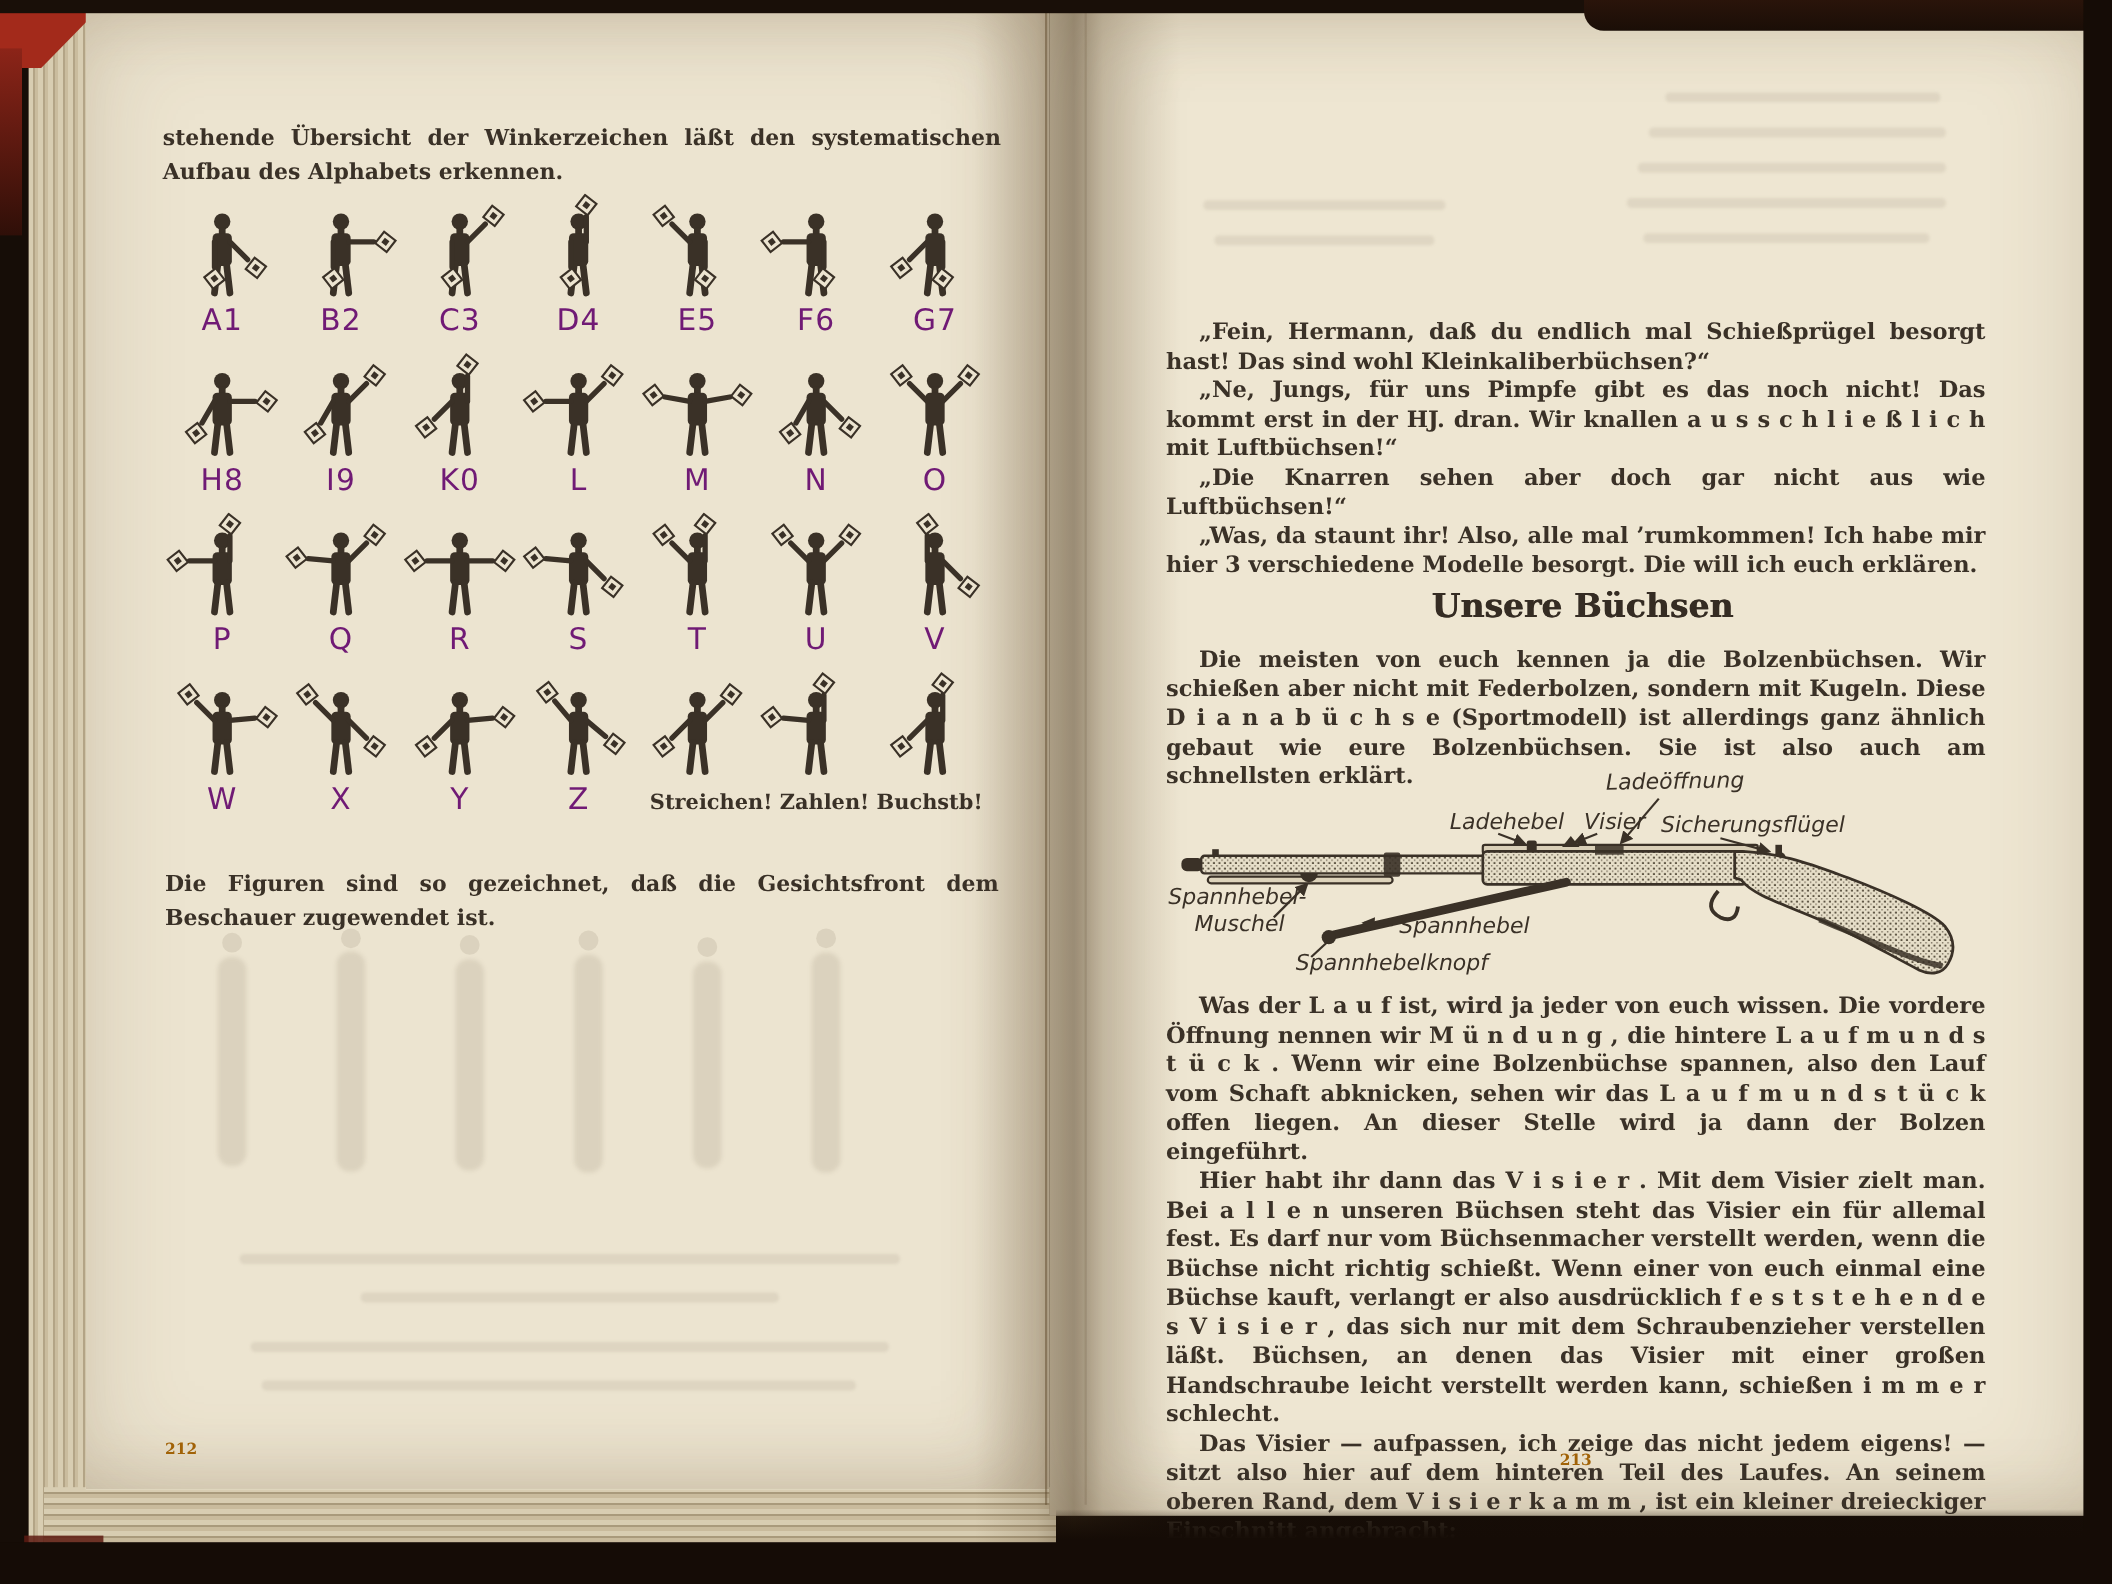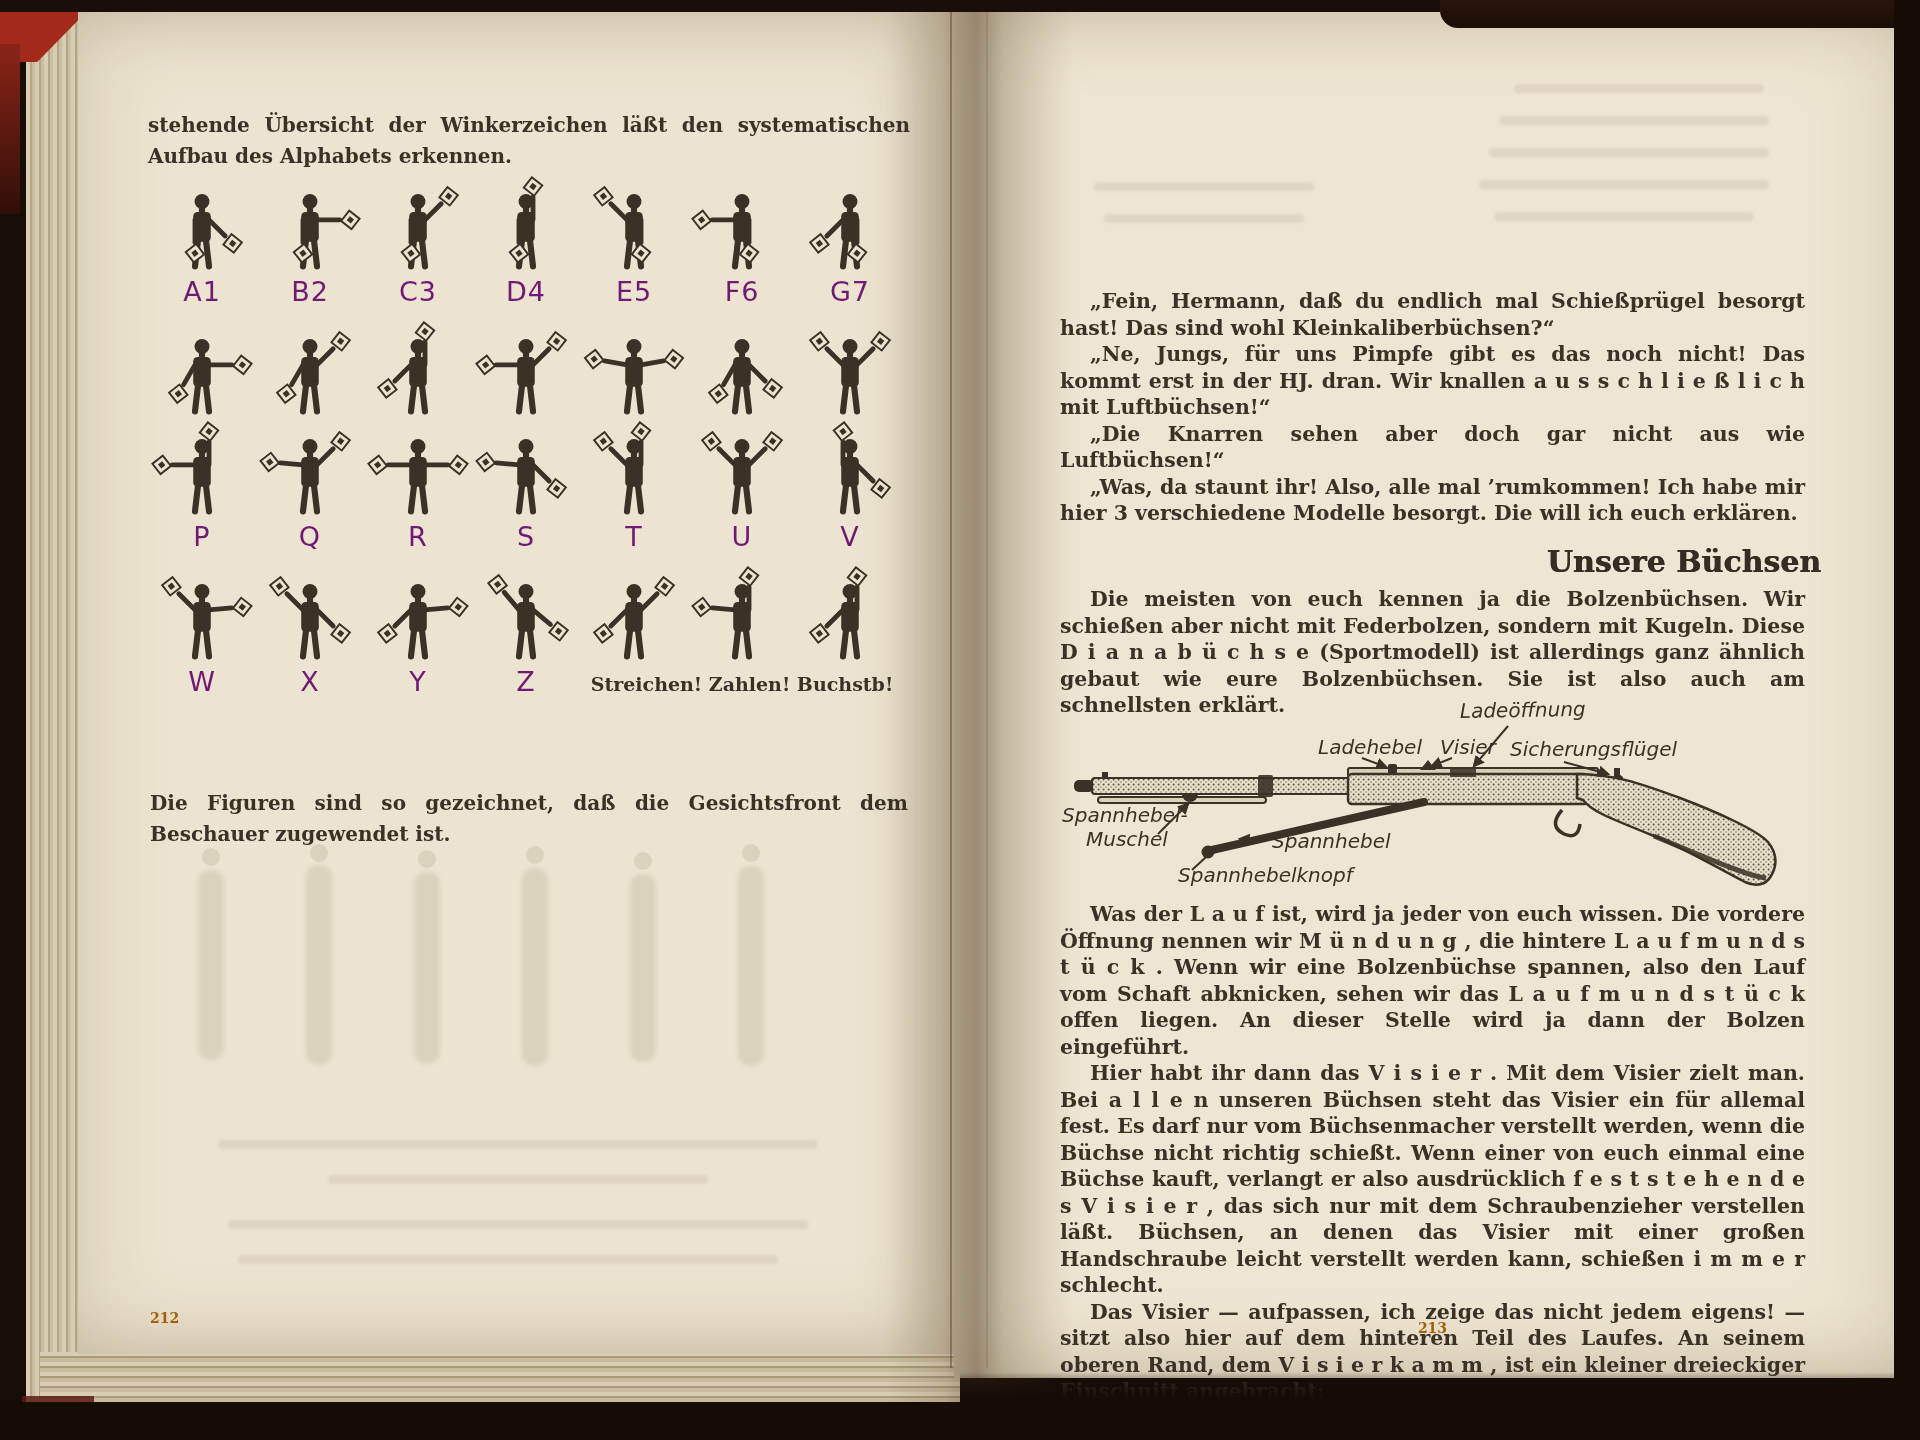--- a/index.html
+++ b/index.html
@@ -40,21 +40,21 @@
   .booktext{color:#3a3127;font-weight:bold;text-align:justify;}
   .lp-intro{position:absolute;left:70px;top:80px;width:762px;font-size:20px;line-height:31px;}
   .lp-caption{position:absolute;left:72px;top:758px;width:758px;font-size:20px;line-height:31px;}
   .pagenum{position:absolute;color:#a16207;font-size:14px;font-weight:bold;}
   .pagenum-left{left:72px;top:1300px;}
   .pagenum-right{left:106px;top:1314px;width:745px;text-align:center;}
 
   .rp-title{position:absolute;left:106px;top:88px;width:745px;margin:0;text-align:center;
     font-size:42px;line-height:50px;color:#352c23;letter-spacing:.5px;font-weight:bold;
     text-shadow:.7px 0 0 #352c23;}
-  .rp-h2{position:absolute;left:106px;top:522px;width:745px;margin:16px;text-align:right;
+  .rp-h2{position:absolute;left:106px;top:522px;width:745px;margin:6px;text-align:center;
     font-size:30px;color:#352c23;font-weight:bold;text-shadow:.6px 0 0 #352c23;}
   .textcol{position:absolute;left:106px;width:745px;}
   .textcol p{margin:0;text-indent:30px;font-size:20.5px;line-height:26.5px;}
   .col-dialogues{top:282px;}
   .col-sectionintro{top:580px;}
   .col-body{top:895px;}
 
   
   .semaphore{position:absolute;left:70px;top:166px;width:756px;}
   .sem-figs{display:flex;}
@@ -336,20 +336,29 @@
                 <g transform="translate(15.1 7.1) rotate(-38)">
                   <rect x="-7.5" y="-7.5" width="15" height="15" fill="#ece4d0" stroke="#3a3127" stroke-width="2.2"></rect>
                   <rect x="-3" y="-3" width="6" height="6" fill="#3a3127"></rect>
                 </g>
                 <line x1="58" y1="34" x2="76.4" y2="15.6" stroke="#3a3127" stroke-width="5.5" stroke-linecap="round"></line>
                 <g transform="translate(84.9 7.1) rotate(38)">
                   <rect x="-7.5" y="-7.5" width="15" height="15" fill="#ece4d0" stroke="#3a3127" stroke-width="2.2"></rect>
                   <rect x="-3" y="-3" width="6" height="6" fill="#3a3127"></rect>
                 </g>
               </svg></div>
+          </div>
+          <div class="sem-labels">
+            <div class="sem-label">H8</div>
+            <div class="sem-label">I9</div>
+            <div class="sem-label">K0</div>
+            <div class="sem-label">L</div>
+            <div class="sem-label">M</div>
+            <div class="sem-label">N</div>
+            <div class="sem-label">O</div>
           </div>
         </div>
         <div class="sem-row">
           <div class="sem-figs">
             <div class="sem-cell"><svg viewBox="0 -16 100 114" width="104" height="100">
                 <circle cx="50" cy="13" r="8.5" fill="#3a3127"></circle>
                 <rect x="46.5" y="19" width="7" height="7" fill="#3a3127"></rect>
                 <rect x="40" y="25" width="20" height="34" rx="5" fill="#3a3127"></rect>
                 <line x1="45.5" y1="57" x2="42" y2="87" stroke="#3a3127" stroke-width="7" stroke-linecap="round"></line>
                 <line x1="54.5" y1="57" x2="58" y2="87" stroke="#3a3127" stroke-width="7" stroke-linecap="round"></line>

